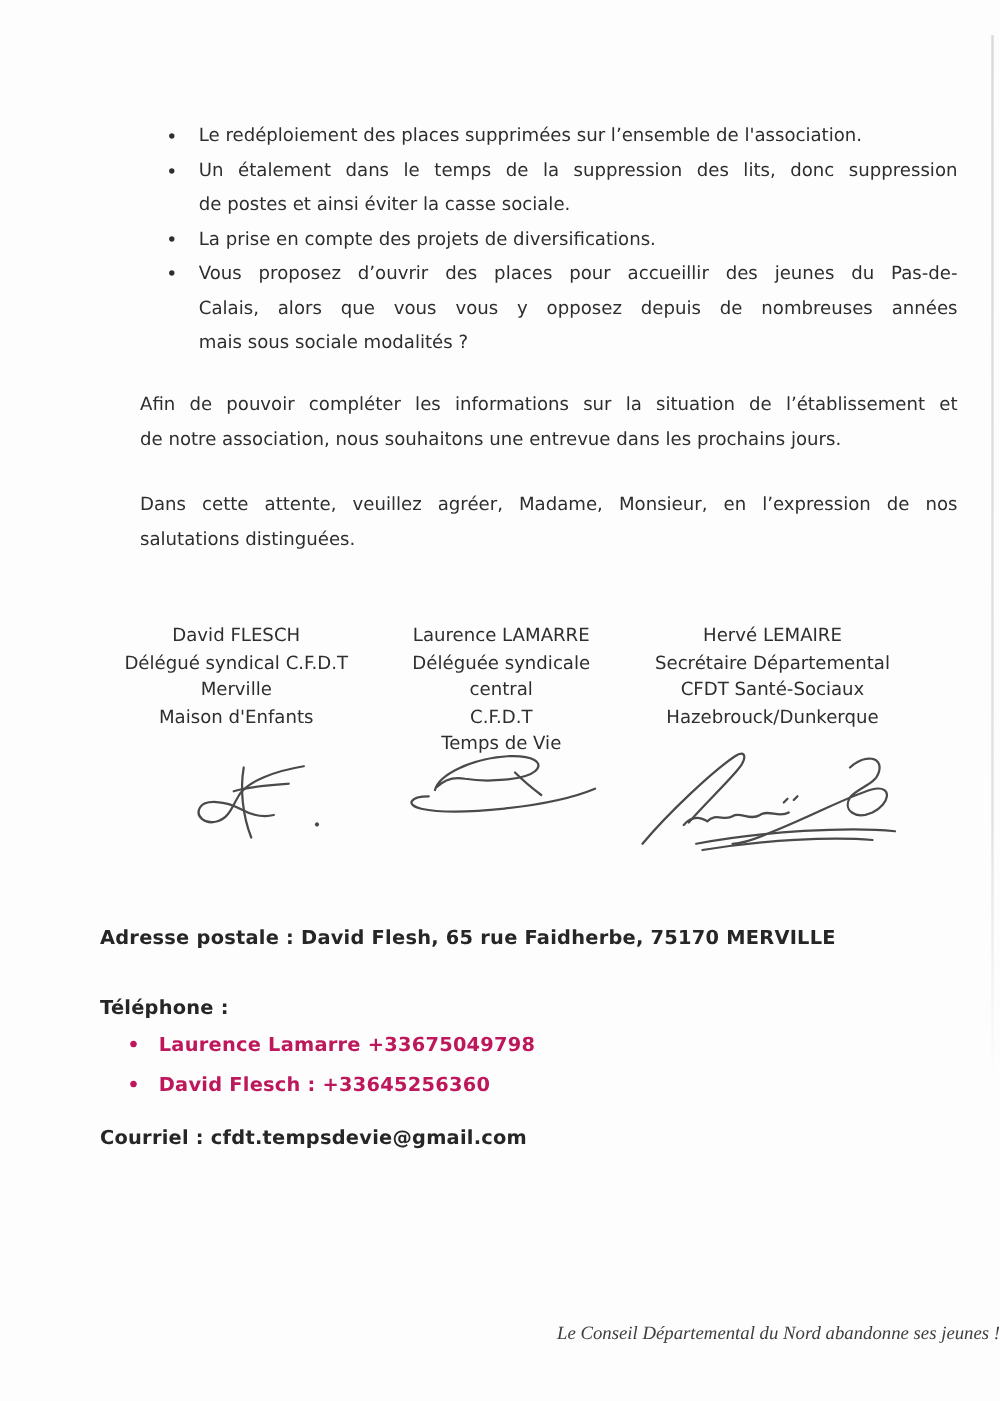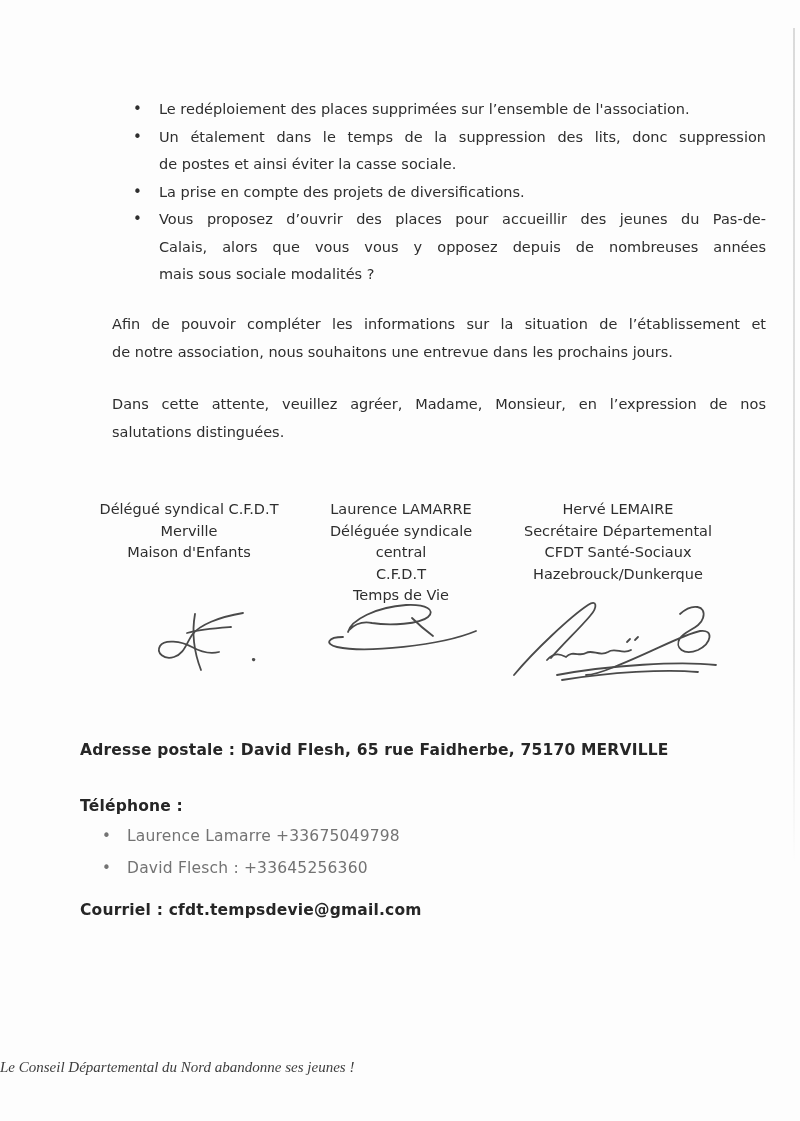--- a/index.html
+++ b/index.html
@@ -45,30 +45,30 @@
 
   
   .boldline {
     position: absolute; left: 80px;
     font-size: 15.5px; font-weight: 700; color: #262626;
     white-space: nowrap; letter-spacing: 0.2px;
   }
   .postal    { top: 741px; }
   .phone-hd  { top: 797px; }
   .phone-item { position: absolute; left: 80px; padding-left: 47px;
-    font-size: 15.5px; font-weight: 400; color: #737373; white-space: nowrap; letter-spacing: 0.2px; }
+    font-size: 15.5px; font-weight: 700; color: #be185d; white-space: nowrap; letter-spacing: 0.2px; }
   .phone-item::before { content: "•"; position: absolute; left: 22px; top: 0; font-size: 15px; }
   .phone-1 { top: 827px; }
   .phone-2 { top: 859px; }
   .email   { top: 901px; }
 
   
   .footer {
     position: absolute; top: 1059px; left: 0; width: 800px;
-    text-align: left;
+    text-align: right;
     font-family: "Liberation Serif", "DejaVu Serif", serif;
     font-style: italic; font-size: 15px; color: #3d3d3d;
   }
 
   
   .scan-line {
     position: absolute; left: 793px; top: 28px; width: 2px; height: 835px;
     background: linear-gradient(to bottom, rgba(190,190,190,0.55) 0%, rgba(200,200,200,0.5) 75%, rgba(210,210,210,0) 100%);
   }
 </style>
@@ -100,20 +100,21 @@
     <div class="line">de notre association, nous souhaitons une entrevue dans les prochains jours.</div>
   </div>
 
   <div class="textblock para-2">
     <div class="jl">Dans cette attente, veuillez agréer, Madame, Monsieur, en l’expression de nos</div>
     <div class="line">salutations distinguées.</div>
   </div>
 
   <div class="signatories">
     <div class="sig-col sig-col-1">
+      <div class="sig-name">David FLESCH</div>
       <div>Délégué syndical C.F.D.T</div>
       <div>Merville</div>
       <div>Maison d'Enfants</div>
     </div>
     <div class="sig-col sig-col-2">
       <div class="sig-name">Laurence LAMARRE</div>
       <div>Déléguée syndicale</div>
       <div>central</div>
       <div>C.F.D.T</div>
       <div>Temps de Vie</div>

